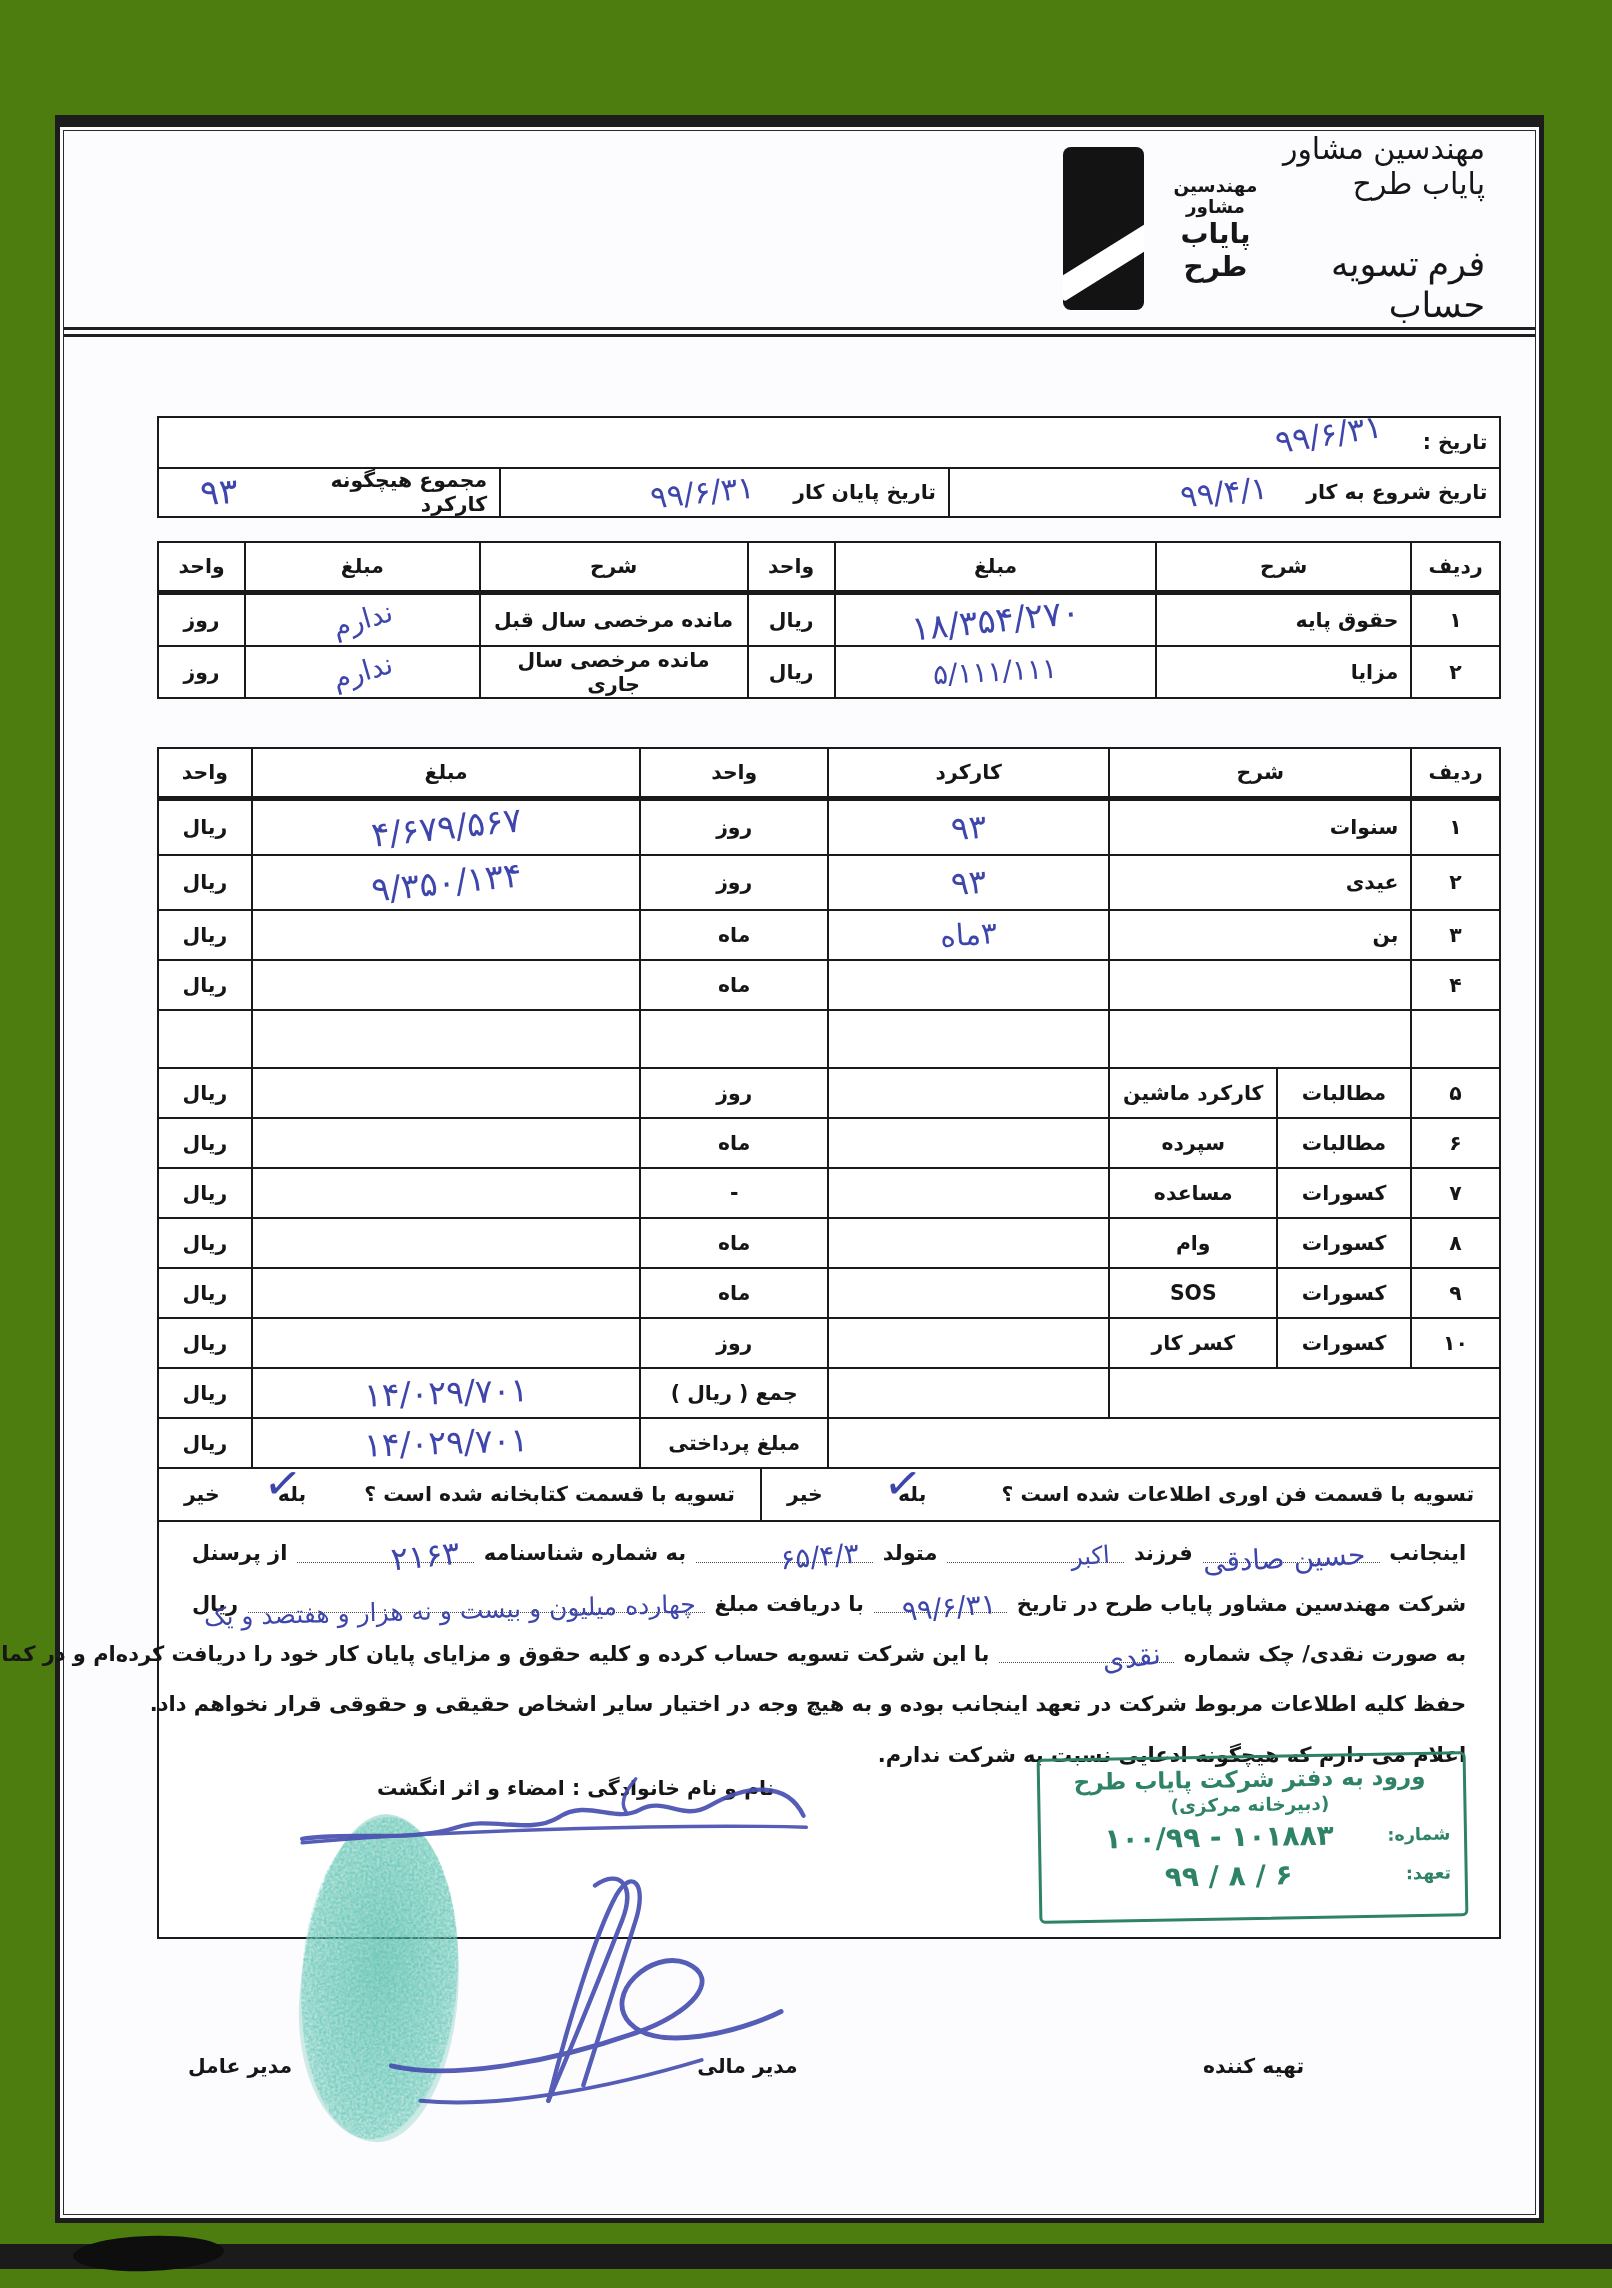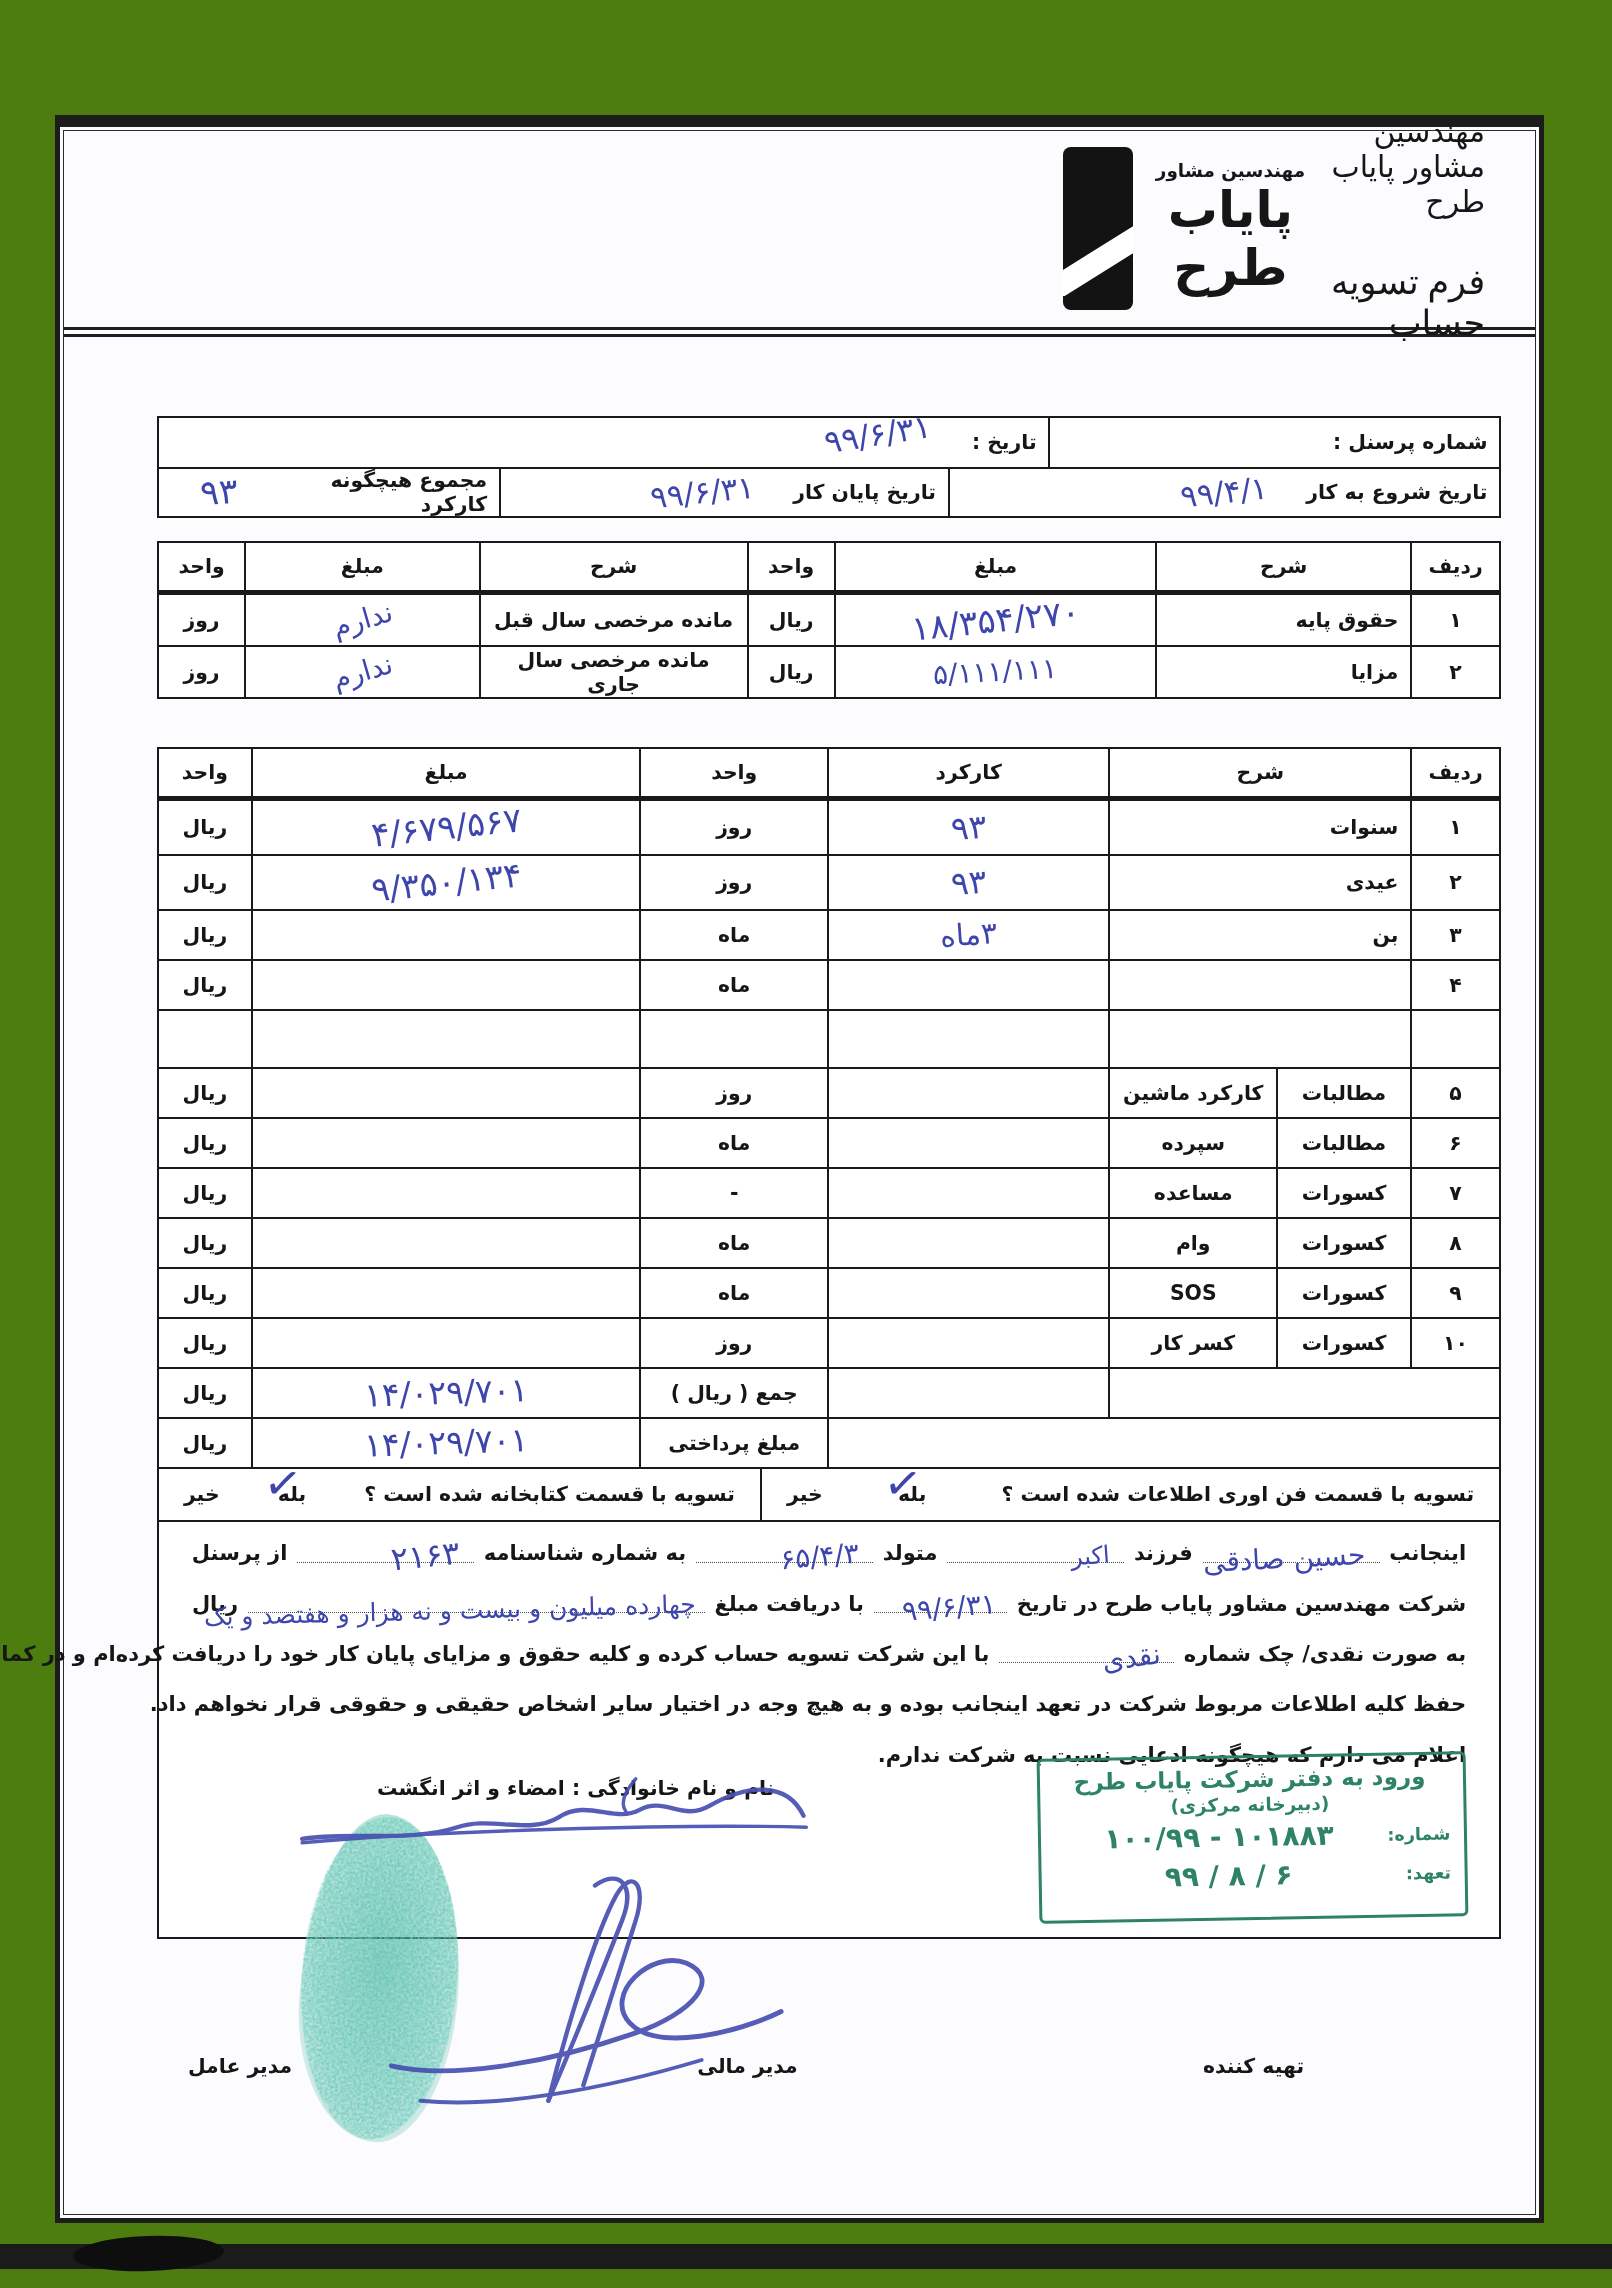--- a/index.html
+++ b/index.html
@@ -17,21 +17,21 @@
 
   
   .hdr { display:flex; justify-content:space-between; align-items:center;
          height:206px; border-bottom:10.7px double #1f1f1f; padding:0 50px 0 0; }
   .titles { display:flex; flex-direction:column; gap:43px; text-align:right; }
   .title1 { font-size:30px; font-weight:500; letter-spacing:0.5px; }
   .title2 { font-size:35px; font-weight:500;font-family:Liberation Serif, serif; }
   .logo { display:flex; align-items:center; gap:15.5px; margin-left:1019px; margin-left:0; padding-left:0; margin-inline-end:999px; }
   .logo-text { text-align:center; }
   .lt1 { font-size:18.4px; font-weight:700; }
-  .lt2 { font-size:50px; font-weight:900; letter-spacing:-1px; }
+  .lt2 { font-size:28px; font-weight:900; letter-spacing:-1px; }
   .logo-mark { position:relative; width:109px; height:163px; background:#131313; border-radius:7.8px; overflow:hidden; }
   .logo-mark::after { content:""; position:absolute; left:-13.6px; top:62%; width:150%; height:23px;
                       background:#fff; transform:rotate(-32deg); border-radius:2.9px; }
 
   
   .t { margin:0 34px 0 93px; border:2.9px solid #1a1a1a; background:#fff; }
   .tr { display:flex; align-items:stretch; }
   .tr + .tr { border-top:2.9px solid #1a1a1a; }
   .td { display:flex; align-items:center; overflow:visible; padding:0 11.6px; font-size:20.4px; font-weight:700; }
   .td + .td { border-inline-start:2.9px solid #1a1a1a; }
@@ -140,23 +140,20 @@
           <div class="logo-text">
             <div class="lt1">مهندسین مشاور</div>
             <div class="lt2">پایاب طرح</div>
           </div>
           <div class="logo-mark"></div>
         </div>
       </div>
 
       <div class="t t1">
         <div class="tr">
-          <div class="td c2">
-            <span>شماره پرسنل :</span>
-          </div>
           <div class="td c3">
             <span>تاریخ :</span>
             <span class="hand num hd-date1">۹۹/۶/۳۱</span>
           </div>
         </div>
         <div class="tr">
           <div class="td c1">
             <span>تاریخ شروع به کار</span>
             <span class="hand num hd-date2">۹۹/۴/۱</span>
           </div>

